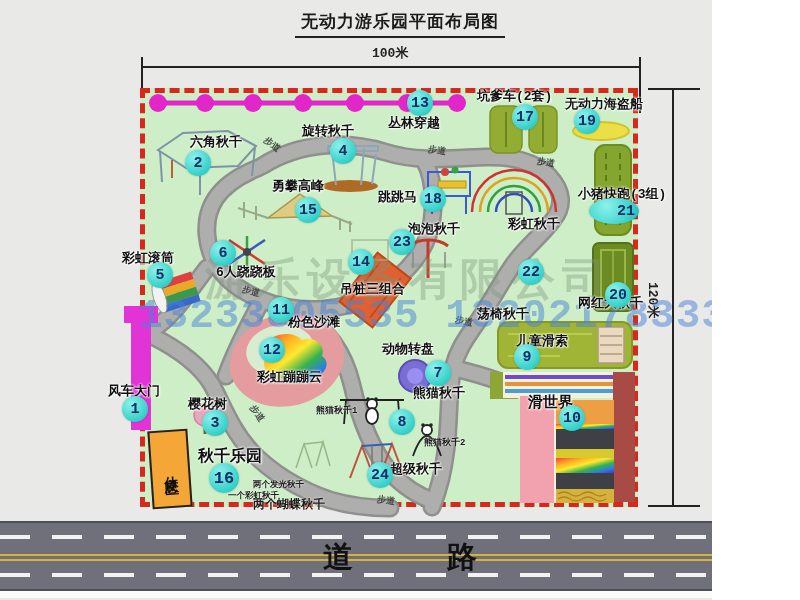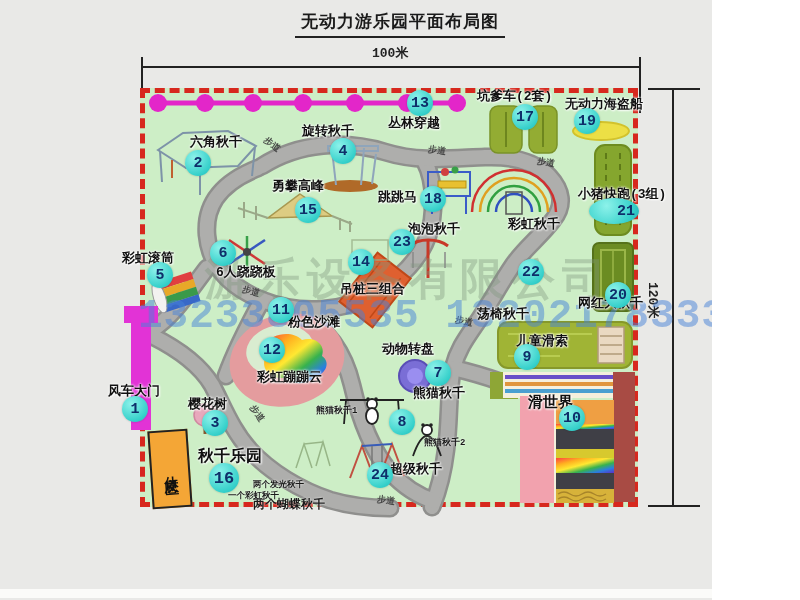--- a/index.html
+++ b/index.html
@@ -370,15 +370,21 @@
   <div class="badge big" style="left:197px;top:463px;margin-left:12px;">16</div>
   <div class="badge" style="left:512px;top:104px;">17</div>
   <div class="badge" style="left:420px;top:186px;">18</div>
   <div class="badge" style="left:574px;top:108px;">19</div>
   <div class="badge" style="left:605px;top:282px;">20</div>
   <div class="badge" style="left:589px;top:198px;padding-left:24px;">21</div>
   <div class="badge" style="left:518px;top:259px;">22</div>
   <div class="badge" style="left:389px;top:229px;">23</div>
   <div class="badge" style="left:367px;top:462px;">24</div>
 
+  <div id="road">
+    <div class="road-dash" style="top:12px;"></div>
+    <div id="road-center"></div>
+    <div class="road-dash" style="top:50px;"></div>
+    <div id="road-label">道 路</div>
+  </div>
   <div id="below-road"></div>
 
 </div>
 
 </body></html>

